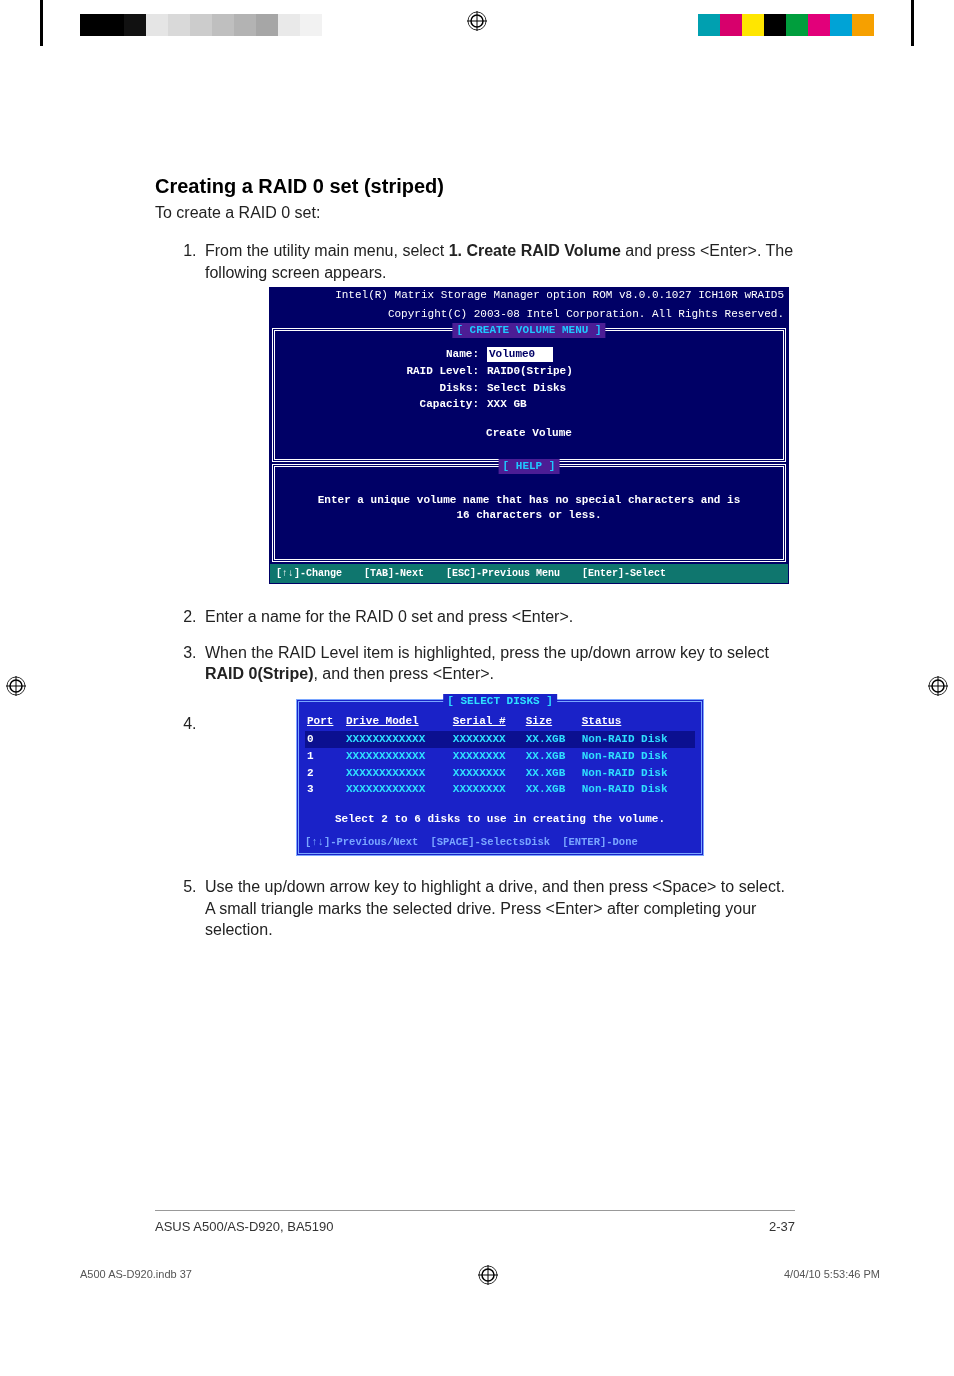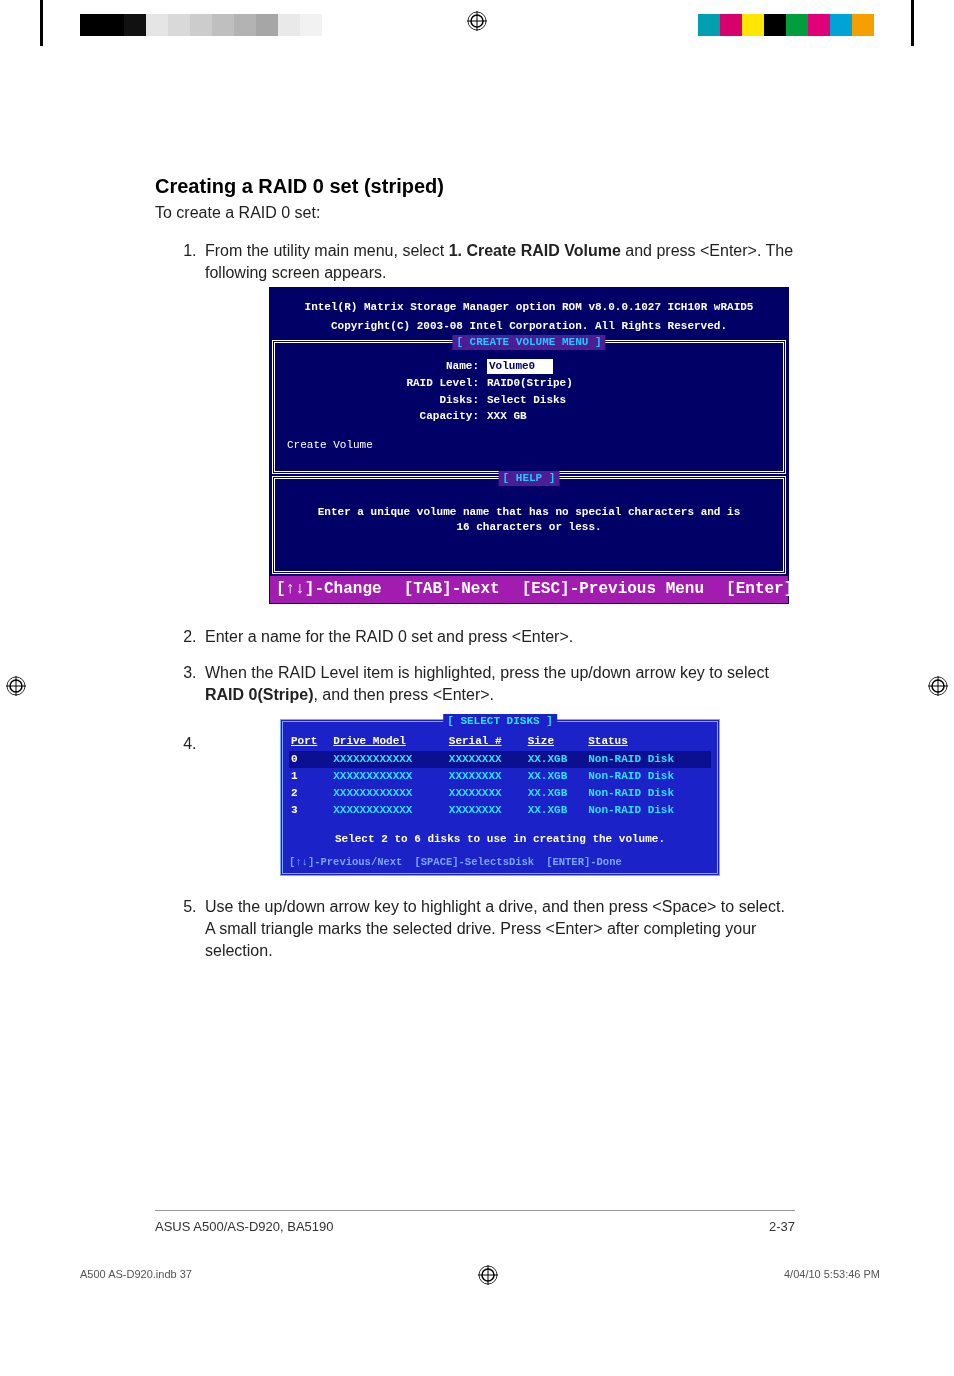--- a/index.html
+++ b/index.html
@@ -29,35 +29,35 @@
   .page { position:absolute; left:155px; top:175px; width:640px; }
   h2.title { font-size:20px; font-weight:bold; margin-bottom:6px; }
   p.lead { font-size:16px; margin-bottom:18px; color:#222; }
 
   ol.steps { list-style: decimal; padding-left:46px; font-size:16px; line-height:1.35; color:#222; }
   ol.steps > li { margin-bottom:14px; padding-left:4px; }
   ol.steps .strong { font-weight:bold; }
 
   
   .bios1 { width:520px; margin-left:64px; margin-top:4px; margin-bottom:22px; background:#000066; font-family:"Courier New",monospace; font-size:11px; color:#fff; border:1px solid #000066; }
-  .bios1 .hdr { text-align:center; padding:12px 4px 4px 4px; font-weight:bold; }
+  .bios1 .hdr { text-align:right; padding:0 4px 4px 4px; font-weight:normal; }
   .bios1 .panel { border:3px double #fff; margin:2px; position:relative; }
   .bios1 .panel .cap { position:absolute; top:-8px; left:50%; transform:translateX(-50%); background:#4c1d95; padding:0 4px; color:#1fc8ff; font-weight:bold; }
   .bios1 .panel.create { padding:14px 12px 18px 12px; }
   .bios1 .panel.help   { padding:26px 12px 36px 12px; text-align:center; font-weight:bold; }
   .bios1 .row { display:flex; margin:2px 0; }
   .bios1 .row .lbl { width:200px; text-align:right; padding-right:8px; font-weight:bold; }
   .bios1 .row .val { font-weight:bold; }
   .bios1 .row .val.input { background:#fff; color:#000066; padding:0 18px 0 2px; }
-  .bios1 .create-btn { text-align:left; margin-top:14px; font-weight:normal; }
-  .bios1 .statusbar { background:#a21caf; color:#fff; font-weight:bold; padding:3px 6px; display:flex; gap:22px; font-size:16px; }
+  .bios1 .create-btn { text-align:center; margin-top:14px; font-weight:bold; }
+  .bios1 .statusbar { background:#0f766e; color:#fff; font-weight:bold; padding:3px 6px; display:flex; gap:22px; font-size:10px; }
   .bios1 .statusbar span { white-space:pre; }
 
   
-  .bios2 { width:440px; margin:10px auto 20px auto; background:#1a22c8; font-family:"Courier New",monospace; font-size:11px; color:#2fe0ff; border:3px double #7aa6ff; padding:4px 6px 2px 6px; position:relative; }
+  .bios2 { width:408px; margin:10px auto 20px auto; background:#1a22c8; font-family:"Courier New",monospace; font-size:11px; color:#2fe0ff; border:3px double #7aa6ff; padding:4px 6px 2px 6px; position:relative; }
   .bios2 .cap { position:absolute; top:-8px; left:50%; transform:translateX(-50%); background:#1a22c8; color:#2fe0ff; padding:0 4px; font-weight:bold; }
   .bios2 table { width:100%; border-collapse:collapse; margin-top:6px; }
   .bios2 th { color:#fff; text-align:left; font-weight:bold; padding:2px 2px; text-decoration:underline; }
   .bios2 td { padding:1px 2px; font-weight:bold; }
   .bios2 td.port { color:#fff; }
   .bios2 tr.sel td { background:#0b1090; }
   .bios2 .hint { text-align:center; color:#fff; font-weight:bold; padding:14px 0 6px 0; }
   .bios2 .foot { color:#7aa6ff; font-weight:bold; padding:2px 0 2px 0; display:flex; gap:12px; font-size:10.5px; }
 
   

